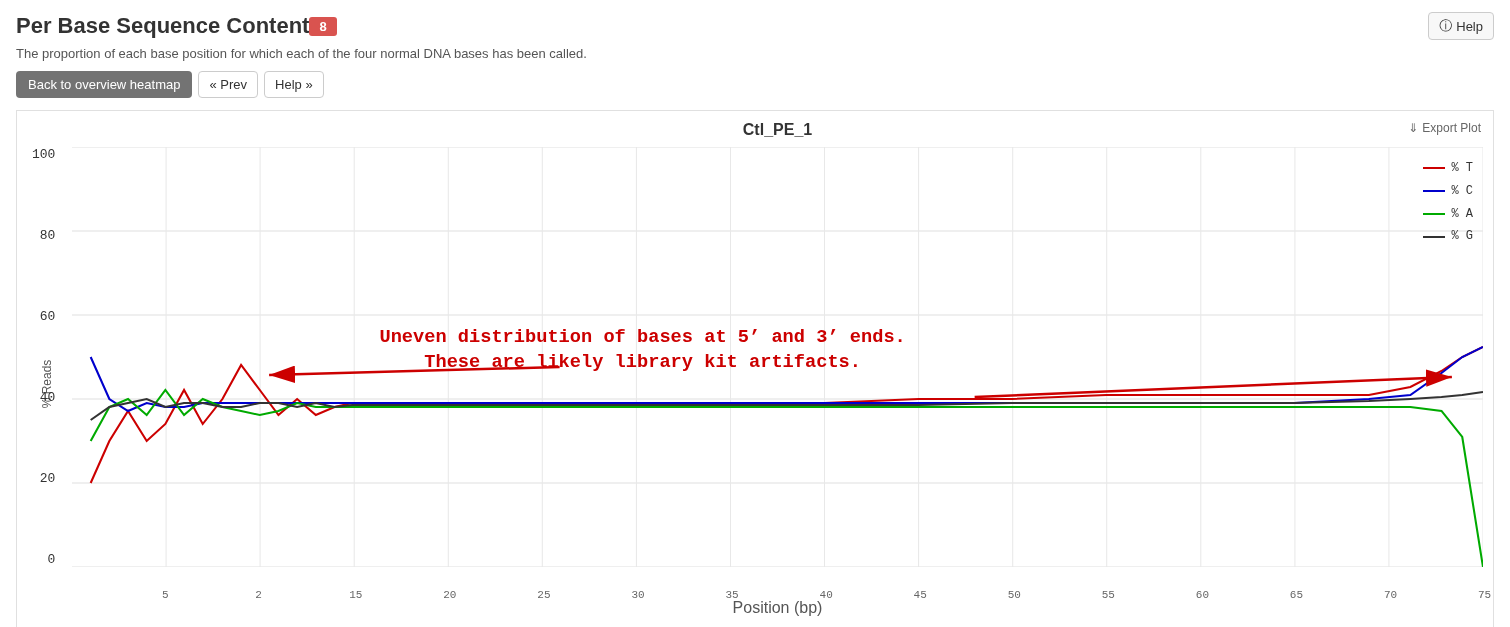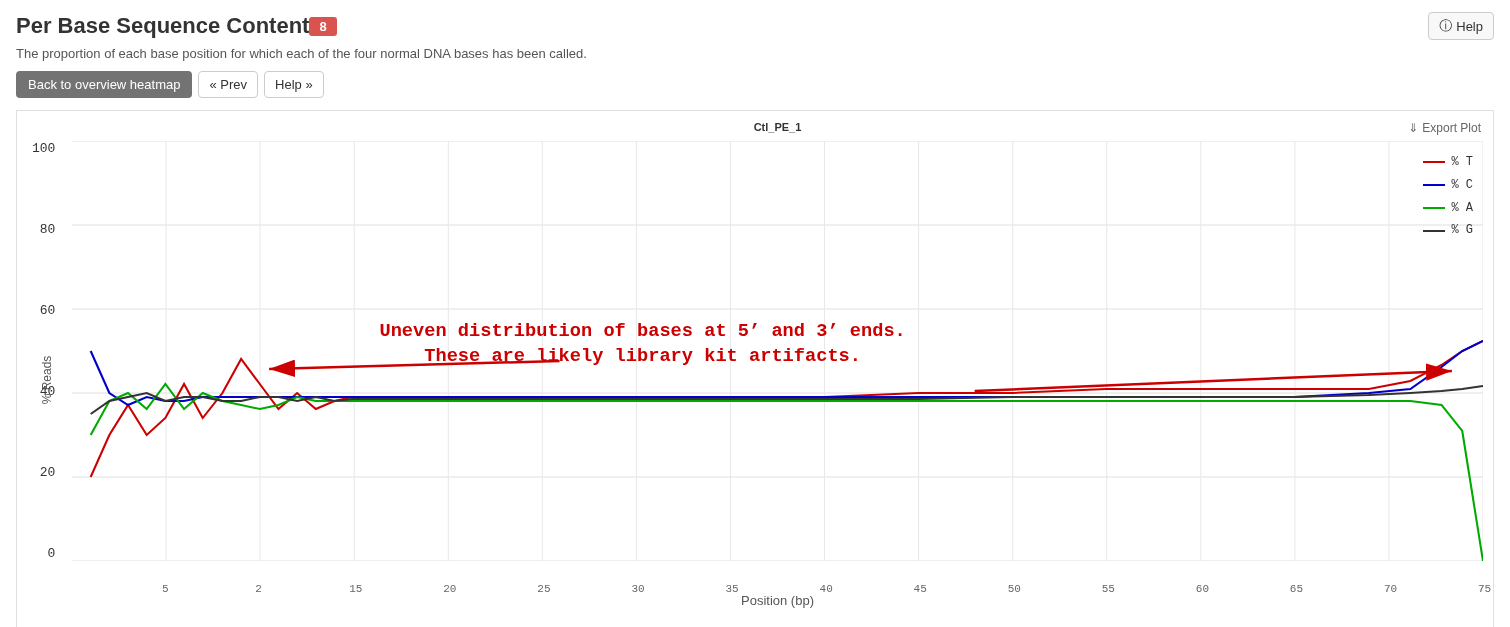--- a/index.html
+++ b/index.html
@@ -9,21 +9,21 @@
     .title-area { display: flex; align-items: center; gap: 0; }
     h1 { font-size: 22px; font-weight: bold; color: #333; }
     .badge { background: #d9534f; color: #fff; font-size: 13px; font-weight: bold; padding: 2px 10px; border-radius: 3px; }
     .help-btn { border: 1px solid #ccc; background: #f8f8f8; padding: 4px 10px; border-radius: 4px; font-size: 13px; cursor: pointer; color: #333; display: flex; align-items: center; gap: 4px; }
     .subtitle { font-size: 13px; color: #555; margin-bottom: 10px; }
     .toolbar { display: flex; gap: 6px; margin-bottom: 12px; }
     .btn-blue { background: #737373; color: #fff; border: none; padding: 5px 12px; border-radius: 4px; font-size: 13px; cursor: pointer; }
     .btn-default { background: #fff; color: #333; border: 1px solid #ccc; padding: 5px 10px; border-radius: 4px; font-size: 13px; cursor: pointer; }
 
     .chart-container { position: relative; border: 1px solid #e0e0e0; background: #fff; padding: 10px 10px 40px 55px; }
-    .chart-title { text-align: center; font-size: 11px; font-weight: bold; color: #333; margin-bottom: 8px; }
+    .chart-title { text-align: center; font-size: 16px; font-weight: bold; color: #333; margin-bottom: 8px; }
     .export-link { position: absolute; top: 10px; right: 12px; font-size: 12px; color: #666; cursor: pointer; display: flex; align-items: center; gap: 4px; }
     .chart-area { position: relative; width: 100%; height: 420px; font-family: Liberation Mono, monospace; }
     .legend-item { display: flex; align-items: center; gap: 6px; }
   </style>
 </head>
 <body>
 
 <div>
   <div class="header-row">
     <div class="title-area">
@@ -275,15 +275,15 @@
         <span>% A</span>
       </div>
       <div class="legend-item">
         <span style="display:inline-block;width:22px;height:2px;background:#333333;vertical-align:middle;"></span>
         <span>% G</span>
       </div>
     </div>
 
   </div>
 
-  <div style="text-align:center;margin-top:32px;font-size:13px;color:#555;">Position (bp)</div>
+  <div style="text-align:center;margin-top:32px;font-size:16px;color:#555;">Position (bp)</div>
 
 </div>
 
 </body></html>

